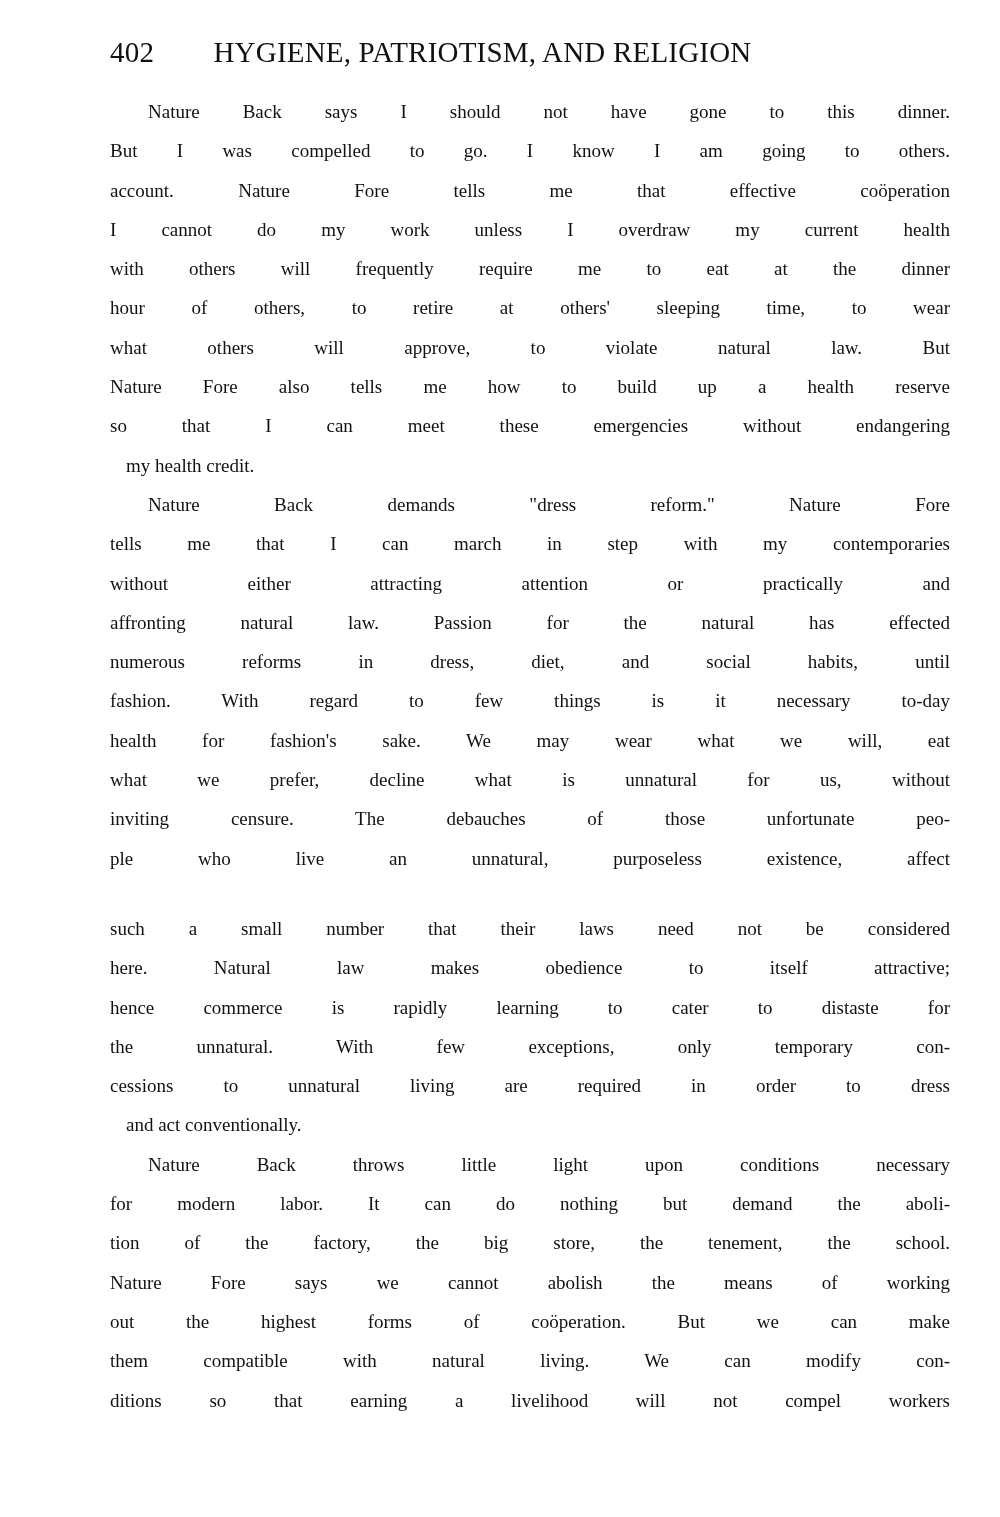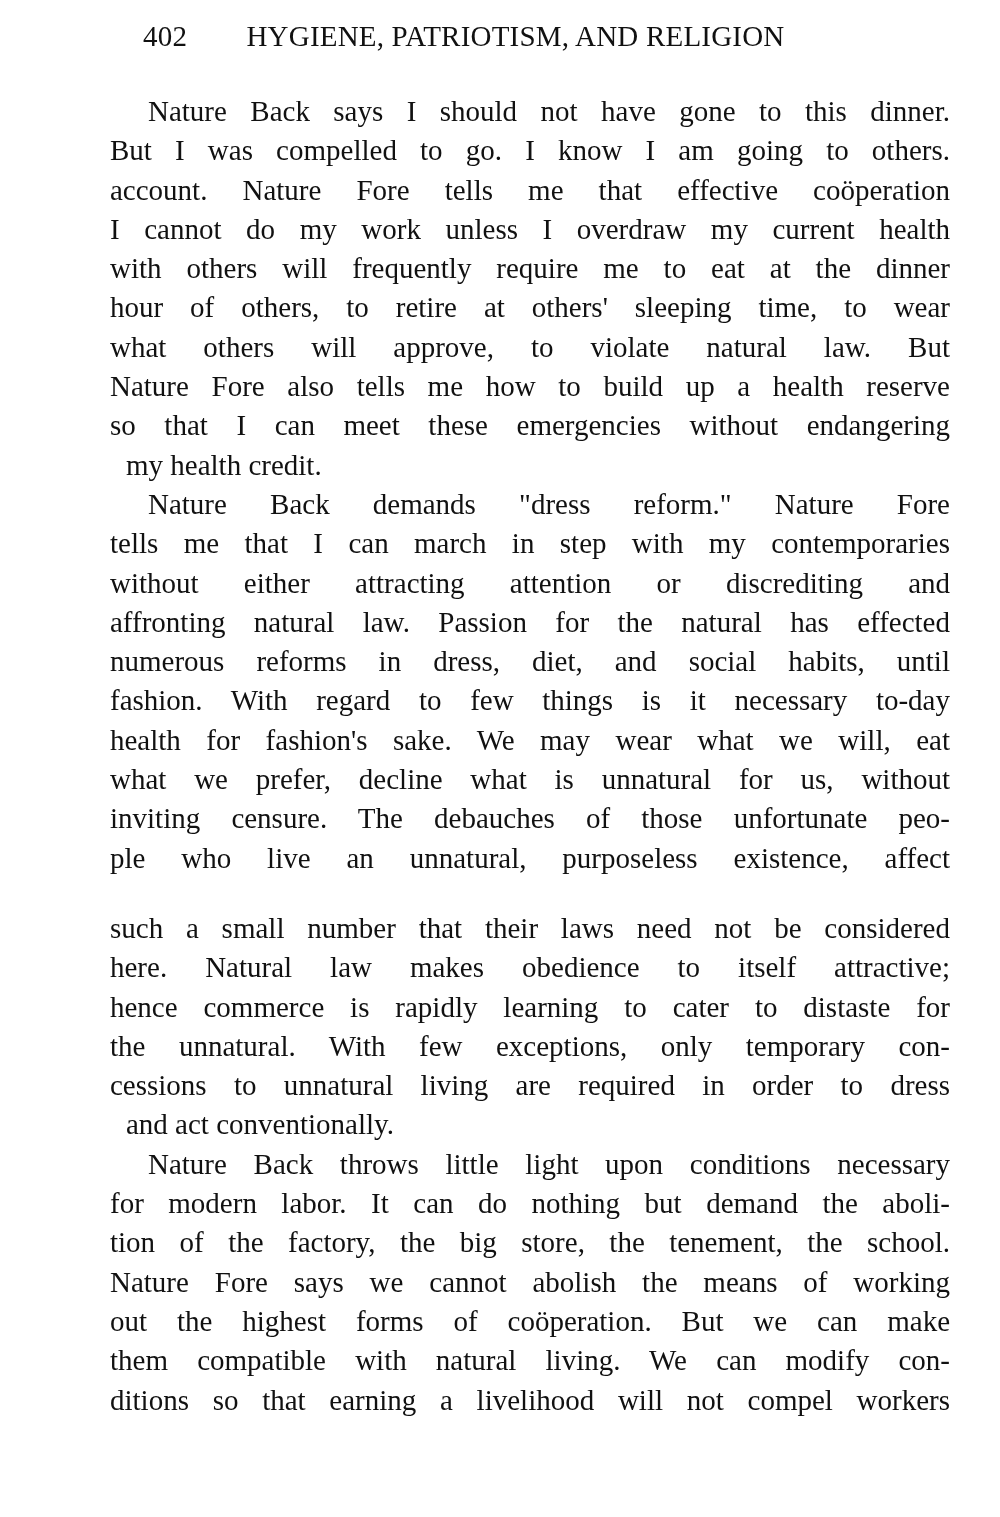--- a/index.html
+++ b/index.html
@@ -11,48 +11,47 @@
       width: 1000px;
       height: 1517px;
       position: relative;
       overflow: hidden;
       color: #111111;
       font-family: "Liberation Serif", "DejaVu Serif", serif;
     }
     .running-head {
       position: absolute;
       left: 110px;
-      top: 16px;
+      top: 32px;
       width: 760px;
       height: 40px;
       font-size: 29px;
       line-height: 40px;
       letter-spacing: 0.2px;
       white-space: nowrap;
-      margin-left: 33px;
     }
     .running-head .folio {
       display: inline-block;
       width: 96px;
       font-size: 29px;
     }
     .running-head .title {
       display: inline-block;
     }
     .body-text {
       position: absolute;
       left: 110px;
       top: 92px;
       width: 840px;
     }
     .line {
       display: block;
       height: 39.3px;
       line-height: 39.3px;
-      font-size: 29px;
+      font-size: 19px;
       text-align: justify;
       text-align-last: justify;
       white-space: nowrap;
       overflow: visible;
     }
     .line.indent {
       padding-left: 38px;
     }
     .line.last {
       text-align-last: left;
@@ -78,21 +77,21 @@
     <span class="line" style="white-space: normal;">hour of others, to retire at others' sleeping time, to wear</span>
     <span class="line" style="white-space: normal;">what others will approve, to violate natural law. But</span>
     <span class="line" style="white-space: normal;">Nature Fore also tells me how to build up a health reserve</span>
     <span class="line" style="white-space: normal;">so that I can meet these emergencies without endangering</span>
     <span class="line last" style="white-space: nowrap;">my health credit.</span>
   </div>
 
   <div>
     <span class="line indent" style="white-space: normal;">Nature Back demands "dress reform." Nature Fore</span>
     <span class="line" style="white-space: normal;">tells me that I can march in step with my contemporaries</span>
-    <span class="line" style="white-space: normal;">without either attracting attention or discrediting and</span>
+    <span class="line" style="white-space: normal;">without either attracting attention or practically and</span>
     <span class="line" style="white-space: normal;">affronting natural law.  Passion for the natural has effected</span>
     <span class="line" style="white-space: normal;">numerous reforms in dress, diet, and social habits, until</span>
     <span class="line" style="white-space: normal;">fashion.  With regard to few things is it necessary to-day</span>
     <span class="line" style="white-space: normal;">health for fashion's sake.  We may wear what we will, eat</span>
     <span class="line" style="white-space: normal;">what we prefer, decline what is unnatural for us, without</span>
     <span class="line" style="white-space: normal;">inviting censure.  The debauches of those unfortunate peo-</span>
     <span class="line" style="white-space: normal;">ple who live an unnatural, purposeless existence, affect</span>
     <span class="line" style="white-space: normal; margin-top: 31px;">such a small number that their laws need not be considered</span>
     <span class="line" style="white-space: normal;">here.  Natural law makes obedience to itself attractive;</span>
     <span class="line" style="white-space: normal;">hence commerce is rapidly learning to cater to distaste for</span>

